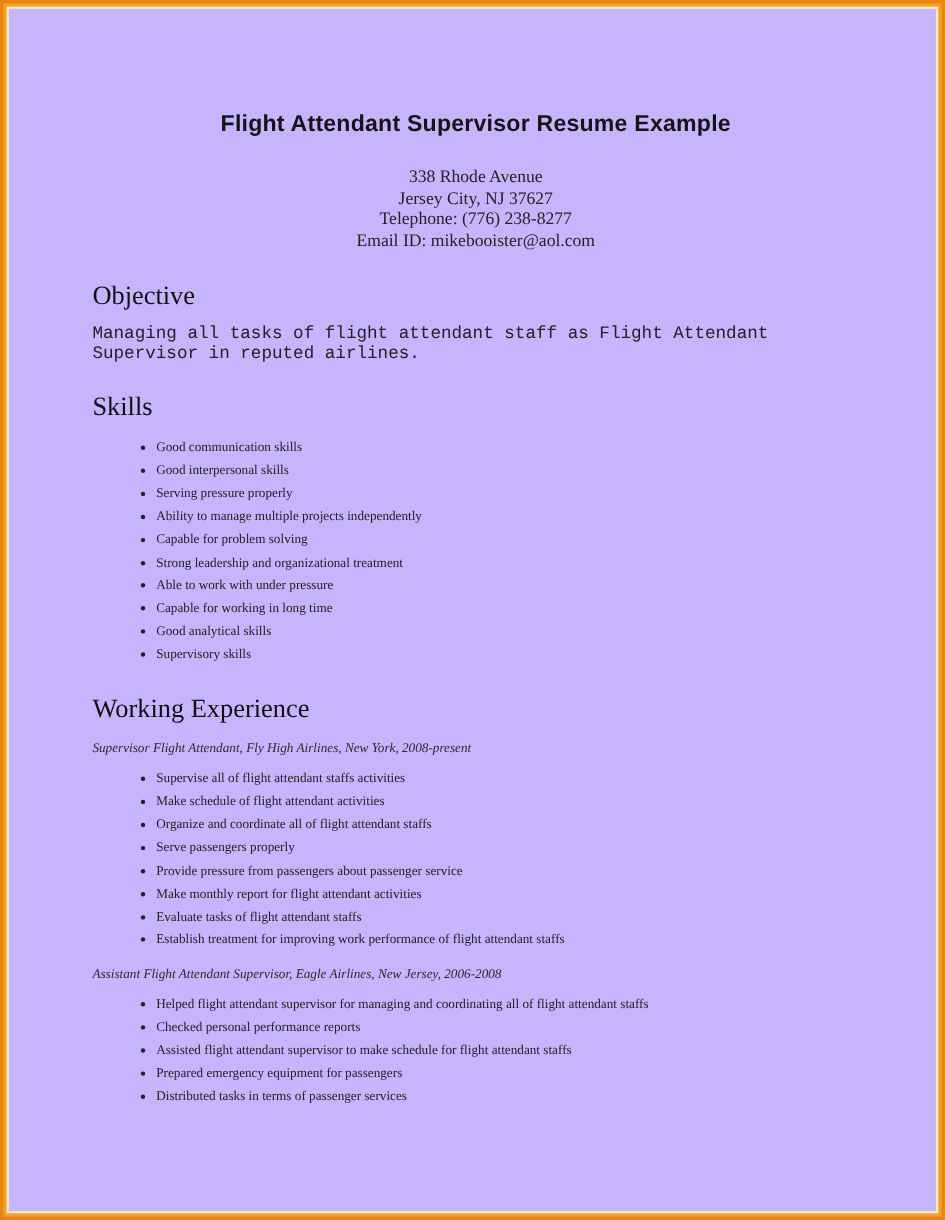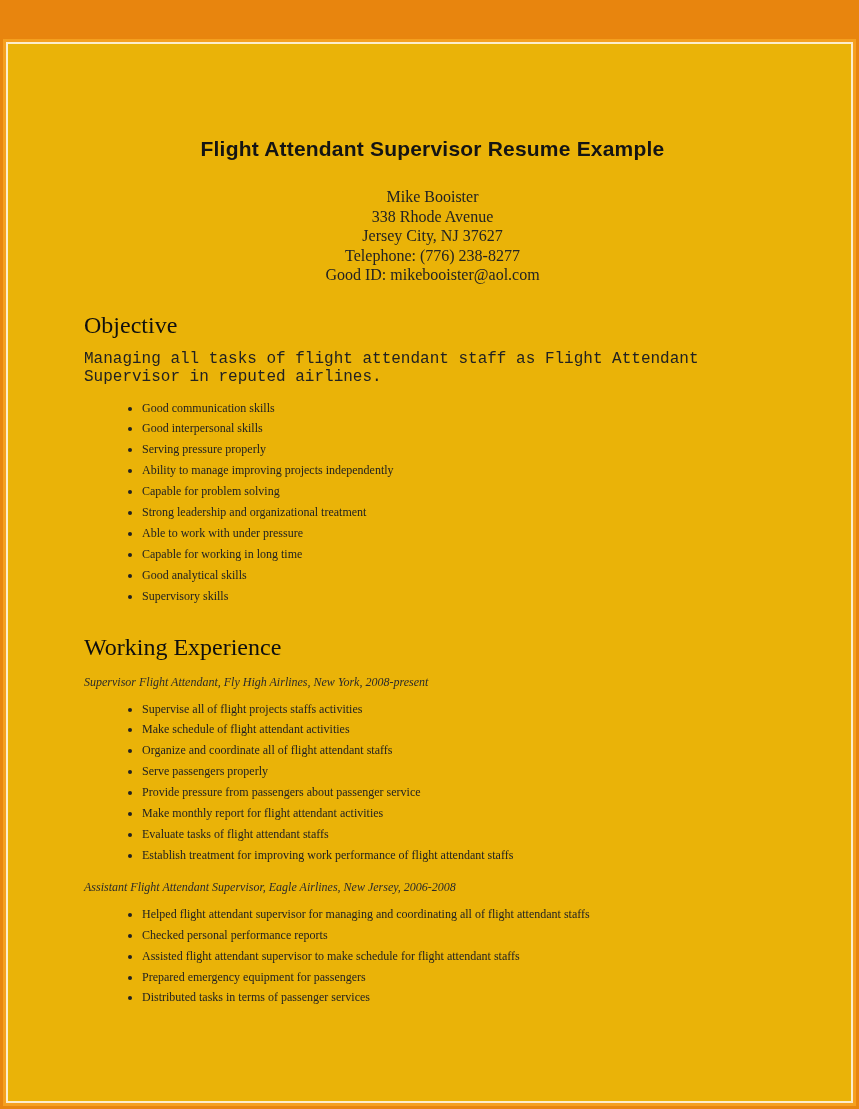--- a/index.html
+++ b/index.html
@@ -8,26 +8,25 @@
     height: 1109px;
     background: #E8850E; 
     position: relative;
     font-family: "Liberation Serif", serif;
     color: #1e1e1e;
     overflow: hidden;
   }
   .page {
     position: absolute;
     top: 8px; left: 8px; right: 8px; bottom: 8px;
-    background: #eab308;
+    background: #c4b5fd;
     
     box-shadow: 0 0 0 2px #FDEDCB, 0 0 0 5px #F5A01F;
     box-sizing: border-box;
     padding: 0 70px 0 76px;
-    margin-top: 36px;
   }
   h1.resume-title {
     font-family: "Liberation Sans", sans-serif;
     font-size: 21px;
     font-weight: bold;
     color: #141414;
     text-align: center;
     margin: 93px 0 0 0;
     letter-spacing: 0.2px;
   }
@@ -70,59 +69,59 @@
   ul.duties { margin-top: 9px; }
 </style>
 </head>
 <body>
 
 <div class="page">
 
   <h1 class="resume-title">Flight Attendant Supervisor Resume Example</h1>
 
   <div class="contact">
-    <div>Mike Booister</div>
     <div>338 Rhode Avenue</div>
     <div>Jersey City, NJ 37627</div>
     <div>Telephone: (776) 238-8277</div>
-    <div>Good ID: mikebooister@aol.com</div>
+    <div>Email ID: mikebooister@aol.com</div>
   </div>
 
   <h2 class="section-heading">Objective</h2>
   <p class="objective-text">Managing all tasks of flight attendant staff as Flight Attendant Supervisor in reputed airlines.</p>
 
+  <h2 class="section-heading">Skills</h2>
   <ul class="bullet-list">
 
       <li>Good communication skills</li>
 
       <li>Good interpersonal skills</li>
 
       <li>Serving pressure properly</li>
 
-      <li>Ability to manage improving projects independently</li>
+      <li>Ability to manage multiple projects independently</li>
 
       <li>Capable for problem solving</li>
 
       <li>Strong leadership and organizational treatment</li>
 
       <li>Able to work with under pressure</li>
 
       <li>Capable for working in long time</li>
 
       <li>Good analytical skills</li>
 
       <li>Supervisory skills</li>
     </ul>
 
   <h2 class="section-heading">Working Experience</h2>
 
   <p class="job-title">Supervisor Flight Attendant, Fly High Airlines, New York, 2008-present</p>
   <ul class="bullet-list duties">
 
-      <li>Supervise all of flight projects staffs activities</li>
+      <li>Supervise all of flight attendant staffs activities</li>
 
       <li>Make schedule of flight attendant activities</li>
 
       <li>Organize and coordinate all of flight attendant staffs</li>
 
       <li>Serve passengers properly</li>
 
       <li>Provide pressure from passengers about passenger service</li>
 
       <li>Make monthly report for flight attendant activities</li>

